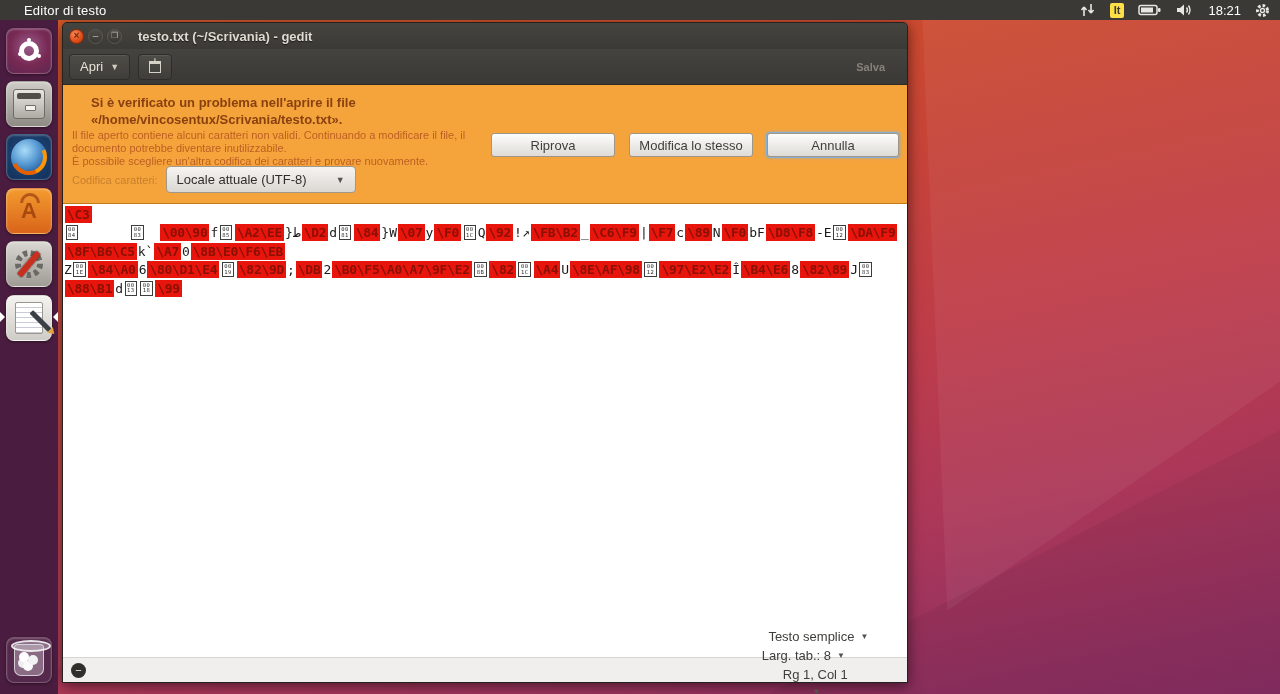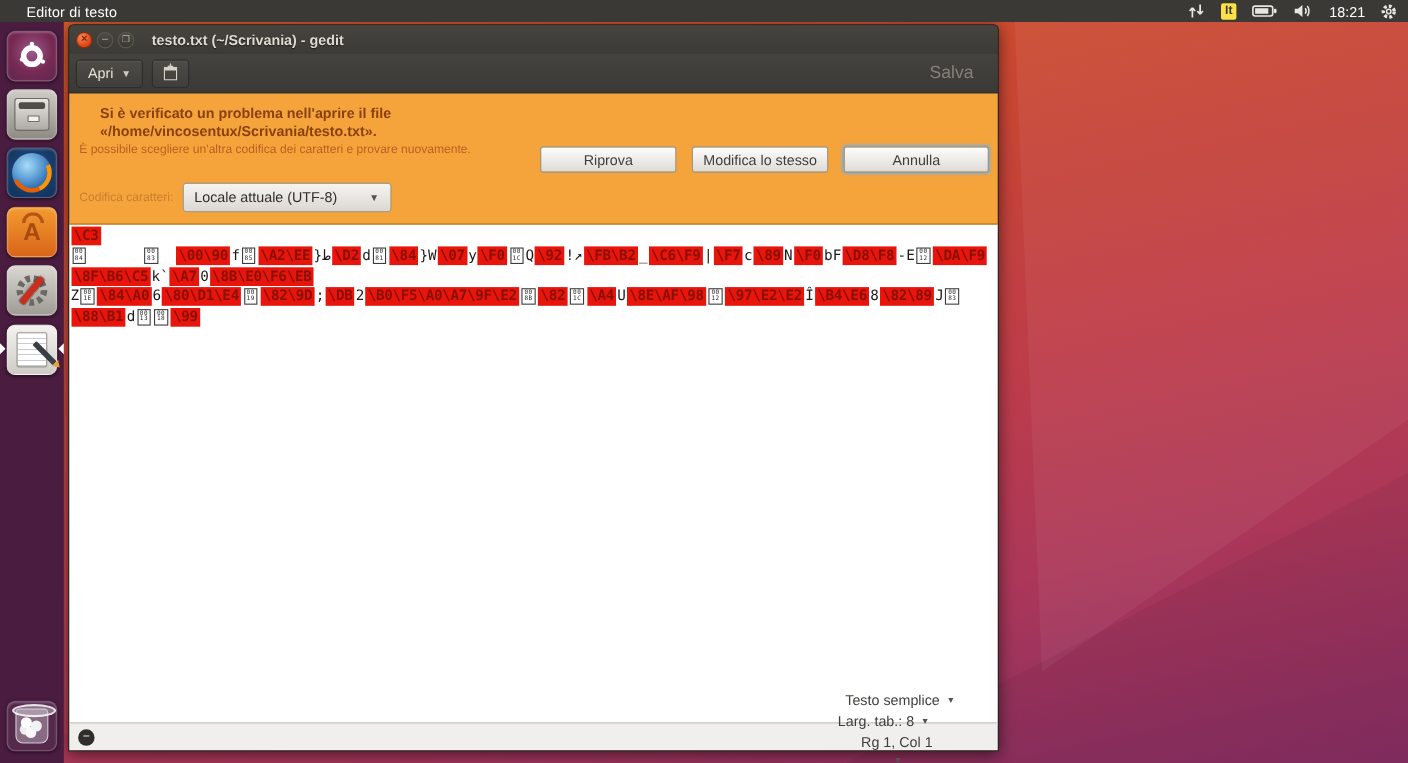--- a/index.html
+++ b/index.html
@@ -75,21 +75,21 @@
 
   .toolbar { height:36px; background:linear-gradient(180deg,#454340 0%, #3b3935 100%);
     border-bottom:1px solid #2b2a27; display:flex; align-items:center; padding:0 6px; flex:0 0 auto; }
   .tb-btn { height:26px; background:linear-gradient(180deg,#4e4c47,#403e3a); border:1px solid #2e2d2a;
     box-shadow:inset 0 1px 0 rgba(255,255,255,0.08); border-radius:4px; color:#e6e2d7;
     font-size:13px; display:flex; align-items:center; padding:0 10px; cursor:pointer; }
   .tb-btn .caret { margin-left:7px; font-size:9px; color:#cfcabf; }
   .tb-newdoc { width:34px; justify-content:center; margin-left:8px; }
   .newdoc-glyph { width:13px; height:12px; border:1.5px solid #d6d2c8; border-top-width:3px; position:relative; }
   .newdoc-glyph::after { content:"+"; position:absolute; top:-8px; left:2px; color:#d6d2c8; font-size:10px; font-weight:bold; }
-  .tb-save { margin-left:auto; margin-right:6px; color:#85817a; font-size:16px; padding:4px 10px; border-radius:4px; }
+  .tb-save { margin-left:auto; margin-right:6px; color:#85817a; font-size:11px; padding:4px 10px; border-radius:4px;font-weight:bold; }
 
   
   .infobar { height:119px; background:#f5a43c; position:relative; flex:0 0 auto;
     border-bottom:1px solid #c07d17; }
   .ib-title { position:absolute; left:28px; top:9px; width:400px; color:#8a4110; font-weight:bold; font-size:13px; line-height:17px; }
   .ib-body { position:absolute; left:9px; top:44px; width:418px; color:#bc5f22; font-size:11px; line-height:12.5px; }
   .ib-body .p2 { margin-top:1px; }
   .ib-buttons { position:absolute; right:8px; top:48px; display:flex; gap:14px; }
   .ib-btn { height:24px; background:linear-gradient(180deg,#fdfdfc 0%, #dedbd6 100%);
     border:1px solid #9d9689; border-radius:3px; color:#3f3e3b; font-size:13px; cursor:pointer;
@@ -218,20 +218,21 @@
       </div>
       <div class="tb-btn tb-newdoc">
         <span class="newdoc-glyph"></span>
       </div>
       <span class="tb-save">Salva</span>
     </div>
 
     <div class="infobar">
       <div class="ib-title">Si è verificato un problema nell'aprire il file «/home/vincosentux/Scrivania/testo.txt».</div>
       <div class="ib-body">
+        <div class="p1">Il file aperto contiene alcuni caratteri non validi. Continuando a modificare il file, il documento potrebbe diventare inutilizzabile.</div>
         <div class="p2">È possibile scegliere un'altra codifica dei caratteri e provare nuovamente.</div>
       </div>
       <div class="ib-buttons">
         <button class="ib-btn riprova">Riprova</button>
         <button class="ib-btn modifica">Modifica lo stesso</button>
         <button class="ib-btn annulla">Annulla</button>
       </div>
       <div class="ib-enc">
         <span class="ib-enc-label">Codifica caratteri:</span>
         <div class="enc-select">

